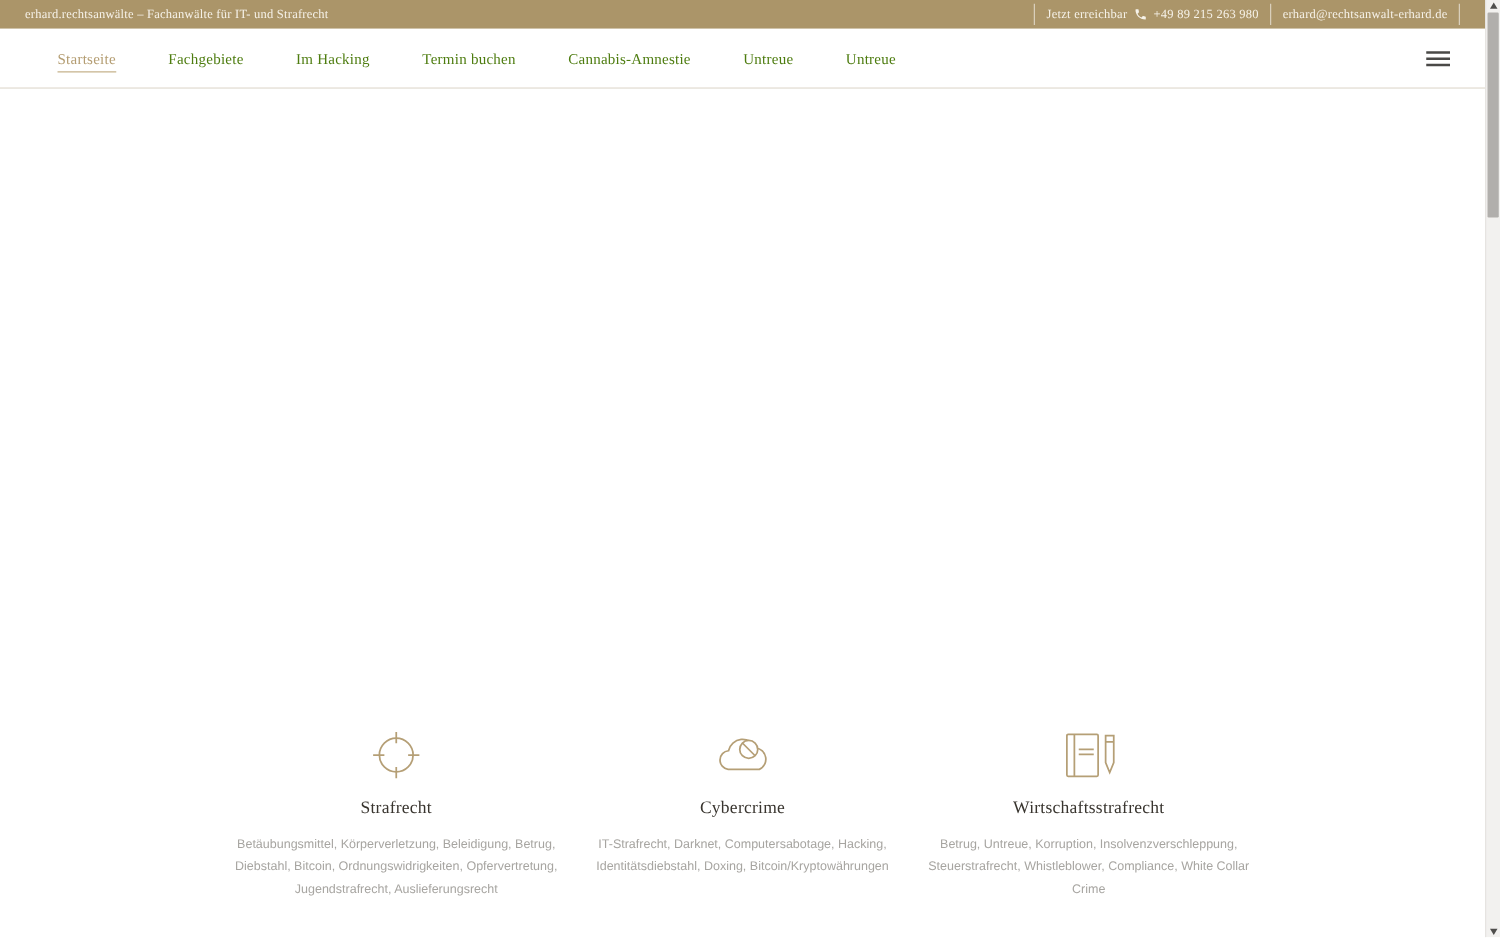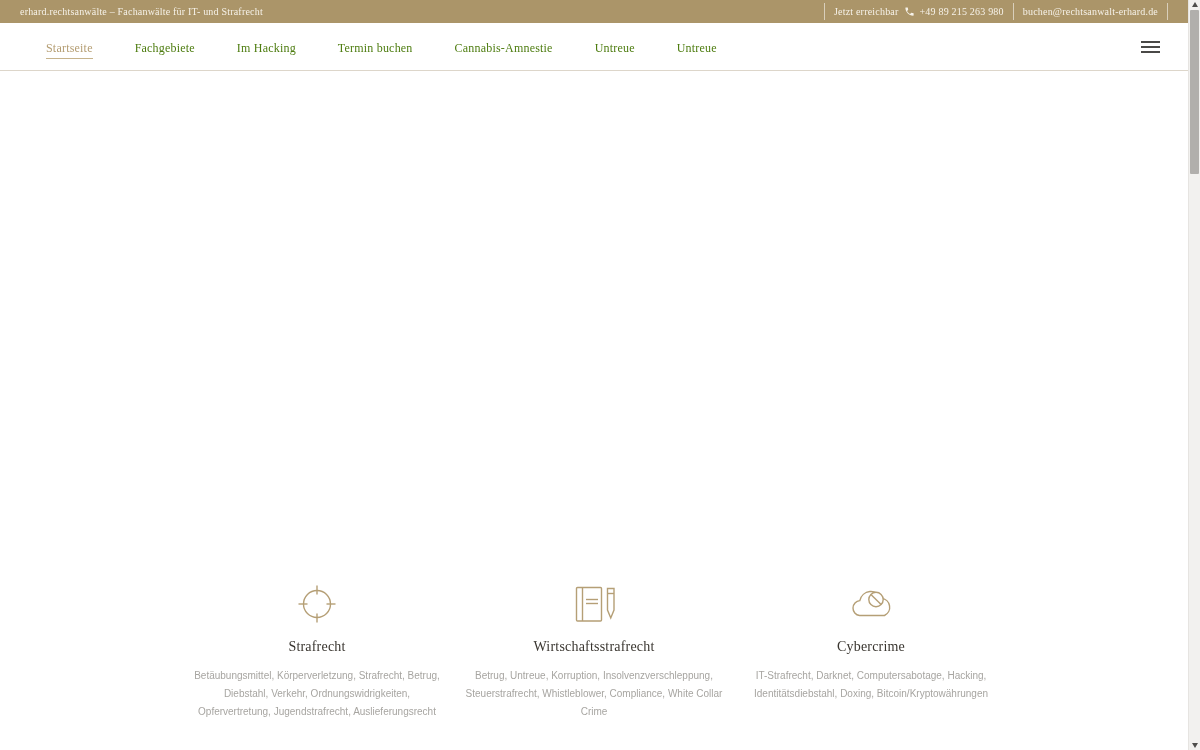--- a/index.html
+++ b/index.html
@@ -89,21 +89,21 @@
         <div class="phone-group">
           <span>Jetzt erreichbar</span>
           <span>
             <svg class="phone-icon-svg" width="11" height="11" viewBox="0 0 24 24">
               <path fill="#f6f2e9" d="M6.62 10.79c1.44 2.83 3.76 5.15 6.59 6.59l2.2-2.21a1 1 0 0 1 1.02-.24c1.12.37 2.33.57 3.57.57a1 1 0 0 1 1 1V20a1 1 0 0 1-1 1C10.61 21 3 13.39 3 4a1 1 0 0 1 1-1h3.5a1 1 0 0 1 1 1c0 1.25.2 2.45.57 3.57a1 1 0 0 1-.25 1.02l-2.2 2.2z"></path>
             </svg>
           </span>
           <a href="#">+49 89 215 263 980</a>
         </div>
         <span class="topbar-sep"></span>
-        <a href="#">buchen@rechtsanwalt-erhard.de</a>
+        <a href="#">erhard@rechtsanwalt-erhard.de</a>
         <span class="topbar-sep"></span>
       </div>
     </header>
 
     <nav class="navbar">
       <ul class="nav-links">
         <li><a href="#" class="active">Startseite</a></li>
         <li><a href="#">Fachgebiete</a></li>
         <li><a href="#">Im Hacking</a></li>
         <li><a href="#">Termin buchen</a></li>
@@ -126,50 +126,50 @@
         <div class="service-icon">
           <svg width="40" height="40" viewBox="0 0 40 40">
             <circle cx="20" cy="20" r="13.5"></circle>
             <line x1="20" y1="1.5" x2="20" y2="10.5"></line>
             <line x1="20" y1="29.5" x2="20" y2="38.5"></line>
             <line x1="1.5" y1="20" x2="10.5" y2="20"></line>
             <line x1="29.5" y1="20" x2="38.5" y2="20"></line>
           </svg>
         </div>
         <h3>Strafrecht</h3>
-        <p>Betäubungsmittel, Körperverletzung, Strafrecht, Betrug, Diebstahl, Verkehr, Ordnungswidrigkeiten, Opfervertretung, Jugendstrafrecht, Auslieferungsrecht</p>
+        <p>Betäubungsmittel, Körperverletzung, Beleidigung, Betrug, Diebstahl, Bitcoin, Ordnungswidrigkeiten, Opfervertretung, Jugendstrafrecht, Auslieferungsrecht</p>
+      </div>
+
+      <div class="service">
+        <div class="service-icon">
+          <svg width="48" height="36" viewBox="0 0 48 36">
+            <path d="M 12.5 29.5 A 7.5 7.5 0 0 1 12.8 14.6 A 11.5 11.5 0 0 1 34.6 12.4 A 9 9 0 0 1 37.5 29.5 Z"></path>
+            <circle cx="29" cy="13.5" r="7.2" fill="#ffffff"></circle>
+            <line x1="23.9" y1="8.4" x2="34.1" y2="18.6"></line>
+          </svg>
+        </div>
+        <h3>Cybercrime</h3>
+        <p>IT-Strafrecht, Darknet, Computersabotage, Hacking, Identitätsdiebstahl, Doxing, Bitcoin/Kryptowährungen</p>
       </div>
 
       <div class="service">
         <div class="service-icon">
           <svg width="46" height="40" viewBox="0 0 46 40">
             <rect x="5.5" y="3.5" width="25" height="33.5" rx="1"></rect>
             <line x1="11.5" y1="3.5" x2="11.5" y2="37"></line>
             <line x1="15" y1="15.5" x2="27" y2="15.5"></line>
             <line x1="15" y1="19.5" x2="27" y2="19.5"></line>
             <path d="M36.5 4.5 h6.5 v21.5 l-3.25 8 l-3.25 -8 z"></path>
             <line x1="36.5" y1="9.5" x2="43" y2="9.5"></line>
           </svg>
         </div>
         <h3>Wirtschaftsstrafrecht</h3>
         <p>Betrug, Untreue, Korruption, Insolvenzverschleppung, Steuerstrafrecht, Whistleblower, Compliance, White Collar Crime</p>
       </div>
 
-      <div class="service">
-        <div class="service-icon">
-          <svg width="48" height="36" viewBox="0 0 48 36">
-            <path d="M 12.5 29.5 A 7.5 7.5 0 0 1 12.8 14.6 A 11.5 11.5 0 0 1 34.6 12.4 A 9 9 0 0 1 37.5 29.5 Z"></path>
-            <circle cx="29" cy="13.5" r="7.2" fill="#ffffff"></circle>
-            <line x1="23.9" y1="8.4" x2="34.1" y2="18.6"></line>
-          </svg>
-        </div>
-        <h3>Cybercrime</h3>
-        <p>IT-Strafrecht, Darknet, Computersabotage, Hacking, Identitätsdiebstahl, Doxing, Bitcoin/Kryptowährungen</p>
-      </div>
-
     </section>
   </div>
 
   <div class="scrollbar">
     <div class="scroll-arrow scroll-up"></div>
     <div class="scroll-thumb"></div>
     <div class="scroll-arrow scroll-down"></div>
   </div>
 </div>
 

